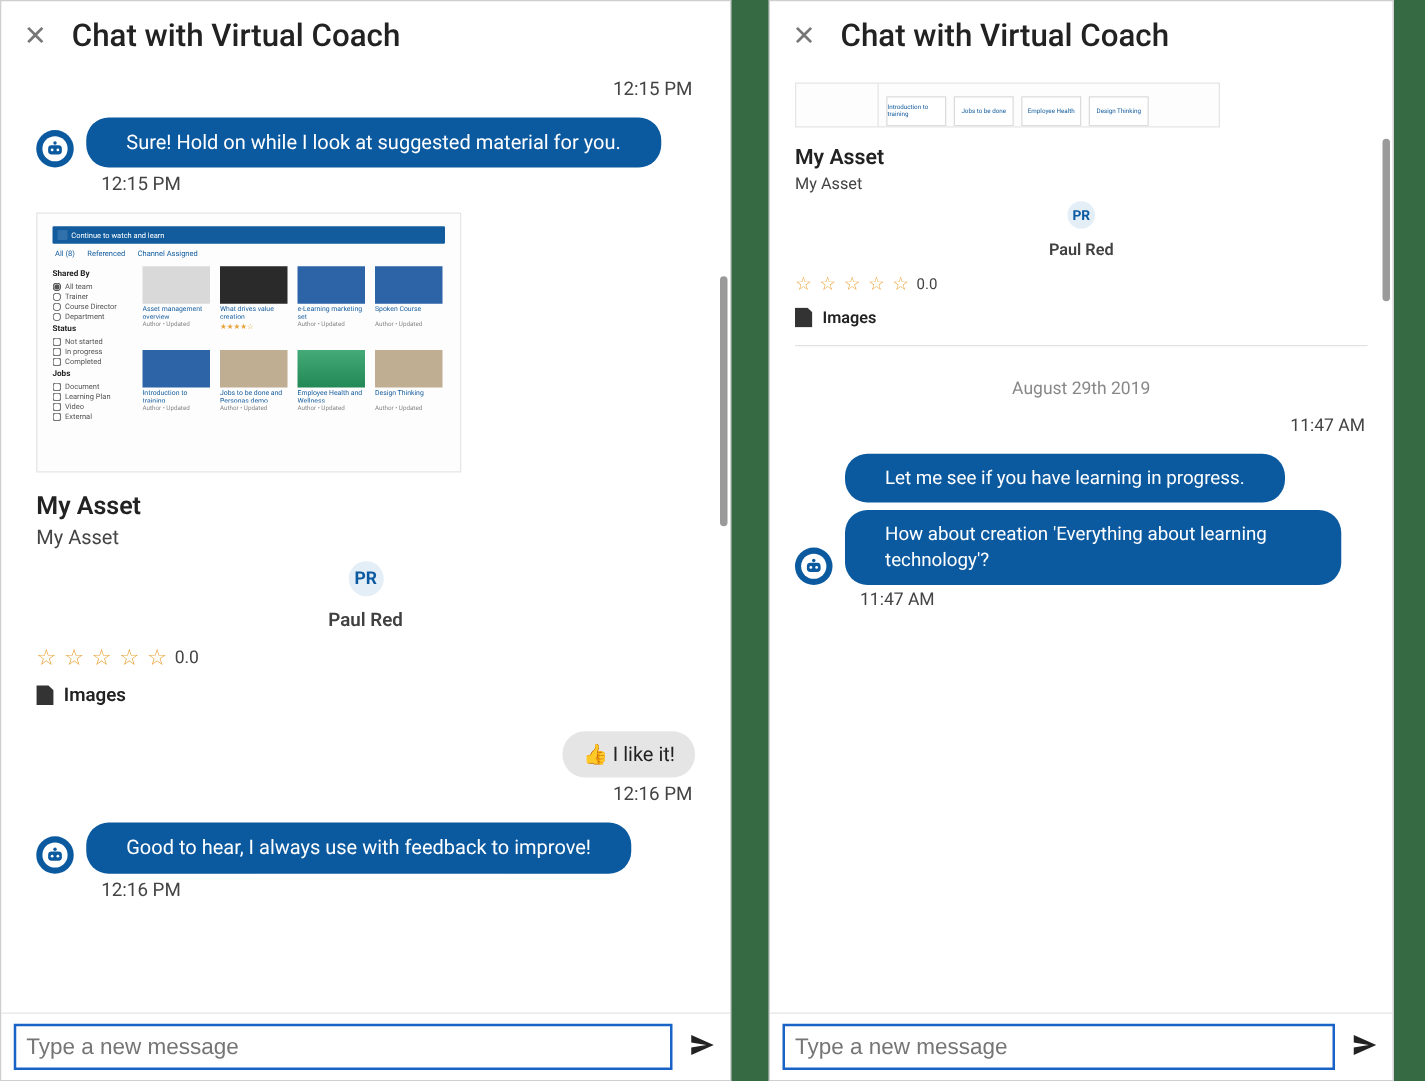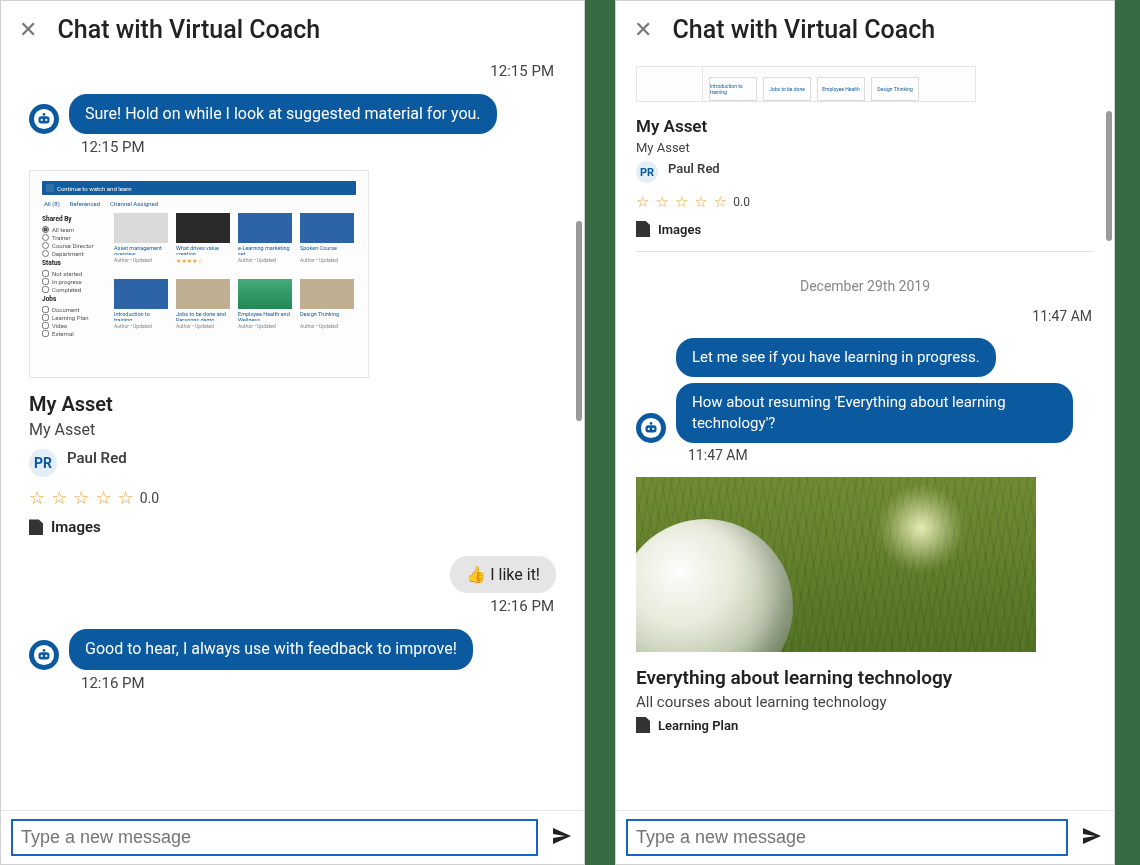--- a/index.html
+++ b/index.html
@@ -70,21 +70,21 @@
     background:#0b5aa0;
     display:flex; align-items:center; justify-content:center;
     flex-shrink:0;
   }
   .avatar svg { width:22px; height:22px; }
   .bot-col { display:flex; flex-direction:column; gap:6px; flex:1; }
   .bubble-bot {
     background:#0b5aa0;
     color:#fff;
     border-radius:18px;
-    padding:9px 16px;
+    padding:9px 32px;
     font-size:16px;
     max-width:95%;
     width:fit-content;
     line-height:1.4;
   }
   .card {
     margin-left:0px;
     margin-top:6px;
   }
   .card-thumb {
@@ -92,21 +92,21 @@
     height:208px;
     border:1px solid #e5e5e5;
     background:#fdfdfd;
     position:relative;
     padding:10px 12px 8px 12px;
     font-size:7px;
     color:#5a5a5a;
   }
   .card-title { font-size:20px; font-weight:600; color:#222; margin:14px 0 4px 0;}
   .card-sub { font-size:16px; color:#444; margin-bottom:10px;}
-  .author-row { display:flex; align-items:flex-start; gap:10px; margin:6px 0 10px 0;}
+  .author-row { display:flex; align-items:center; gap:10px; margin:6px 0 10px 0;flex-direction:column;}
   .author-pr {
     font-size:14px; font-weight:700; color:#0b5aa0;
     background:#e3eef7; border-radius:50%;
     width:28px; height:28px; display:flex; align-items:center; justify-content:center;
   }
   .author-pr.small { width:22px; height:22px; font-size:11px;}
   .author-name { font-size:15px; font-weight:600; color:#404040;}
   .stars { display:flex; align-items:center; gap:6px; font-size:14px; color:#444; margin-bottom:10px;}
   .star { color:#e8a43a; font-size:18px;}
   .meta-row { display:flex; align-items:center; gap:8px; font-size:15px; font-weight:600; color:#222; margin-top:4px;}
@@ -396,54 +396,41 @@
           <span class="star">☆</span>
           <span>0.0</span>
         </div>
         <div class="meta-row">
           <div class="file-icon"></div>
           <span>Images</span>
         </div>
       </div>
 
       <div class="hr"></div>
-      <div class="date-divider">December 29th 2019</div>
+      <div class="date-divider">August 29th 2019</div>
 
       <div class="time-right">11:47 AM</div>
 
       <div class="bot-row">
         <div class="avatar">
           <svg viewBox="0 0 24 24">
               <circle cx="12" cy="12" r="11" fill="#fff"></circle>
               <circle cx="12" cy="7" r="1.5" fill="#0b5aa0"></circle>
               <rect x="6" y="9" width="12" height="8" rx="3" fill="#0b5aa0"></rect>
               <circle cx="9.5" cy="13" r="1.2" fill="#fff"></circle>
               <circle cx="14.5" cy="13" r="1.2" fill="#fff"></circle>
             </svg>
         </div>
         <div class="bot-col">
           <div class="bubble-bot">Let me see if you have learning in progress.</div>
-          <div class="bubble-bot">How about resuming 'Everything about learning technology'?</div>
+          <div class="bubble-bot">How about creation 'Everything about learning technology'?</div>
         </div>
       </div>
       <div class="time-left">11:47 AM</div>
 
-      <div class="card">
-        <div class="green-card">
-          <div class="grass"></div>
-          <div class="flare"></div>
-          <div class="globe"></div>
-        </div>
-        <div class="card-title" style="font-size:19px;">Everything about learning technology</div>
-        <div class="card-sub" style="font-size:15px;">All courses about learning technology</div>
-        <div class="meta-row">
-          <div class="file-icon"></div>
-          <span>Learning Plan</span>
-        </div>
-      </div>
 
     </div>
 
     <div class="input-row right">
       <input type="text" placeholder="Type a new message" style="">
       <span class="send-icon">
         <svg width="24" height="24" viewBox="0 0 24 24" fill="#222">
             <path d="M3 20l18-8L3 4v6l12 2-12 2z"></path>
           </svg>
       </span>

